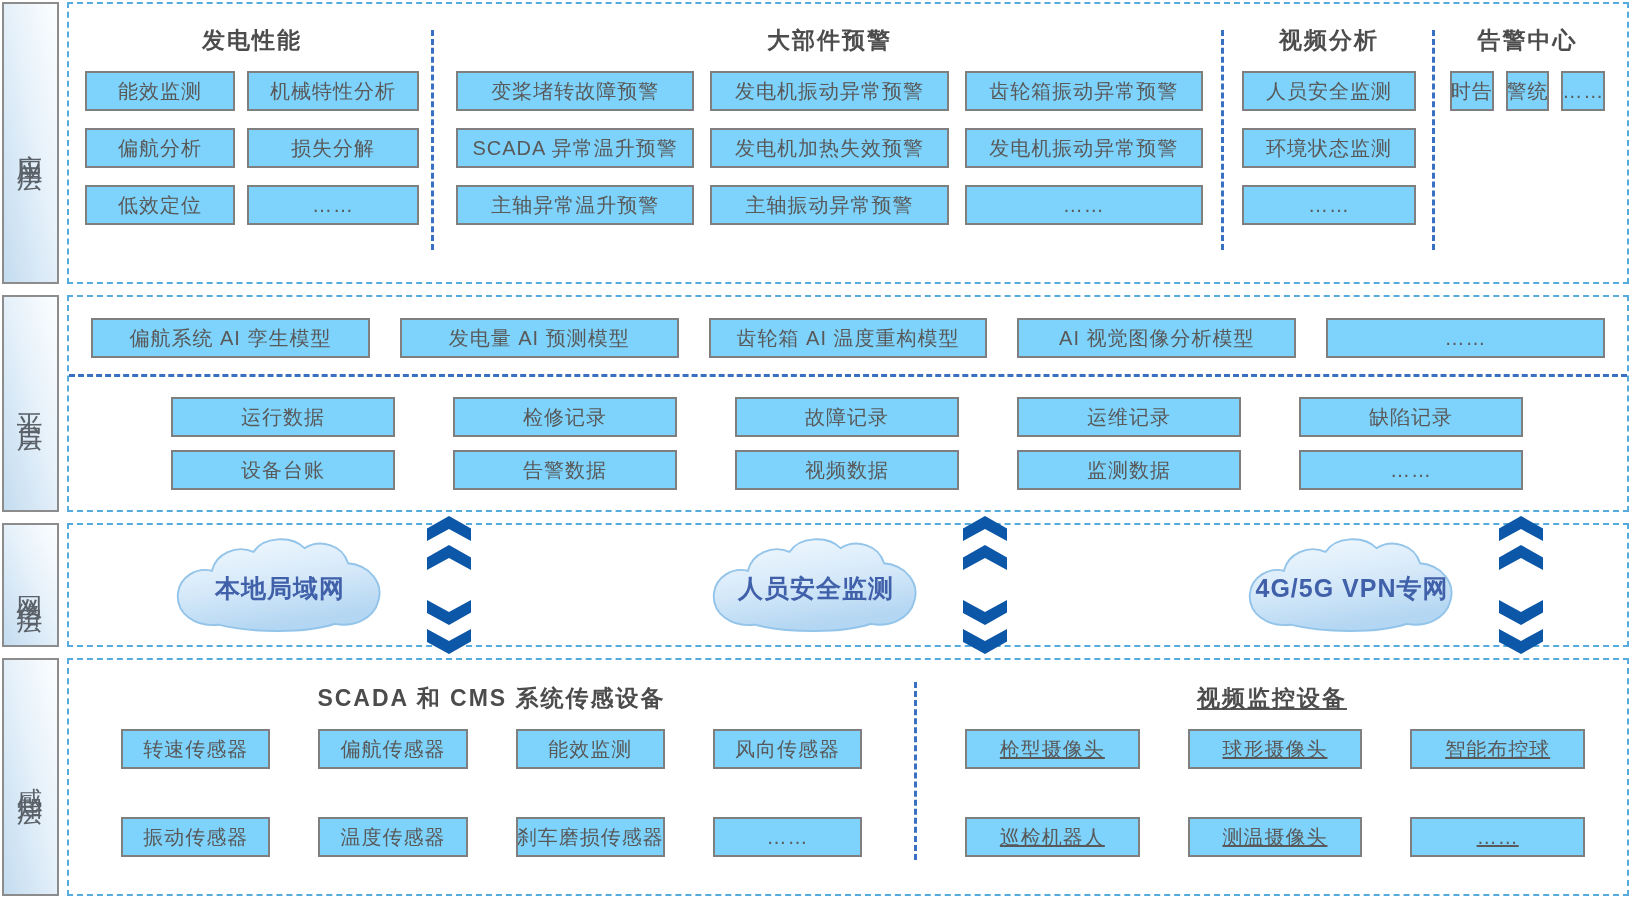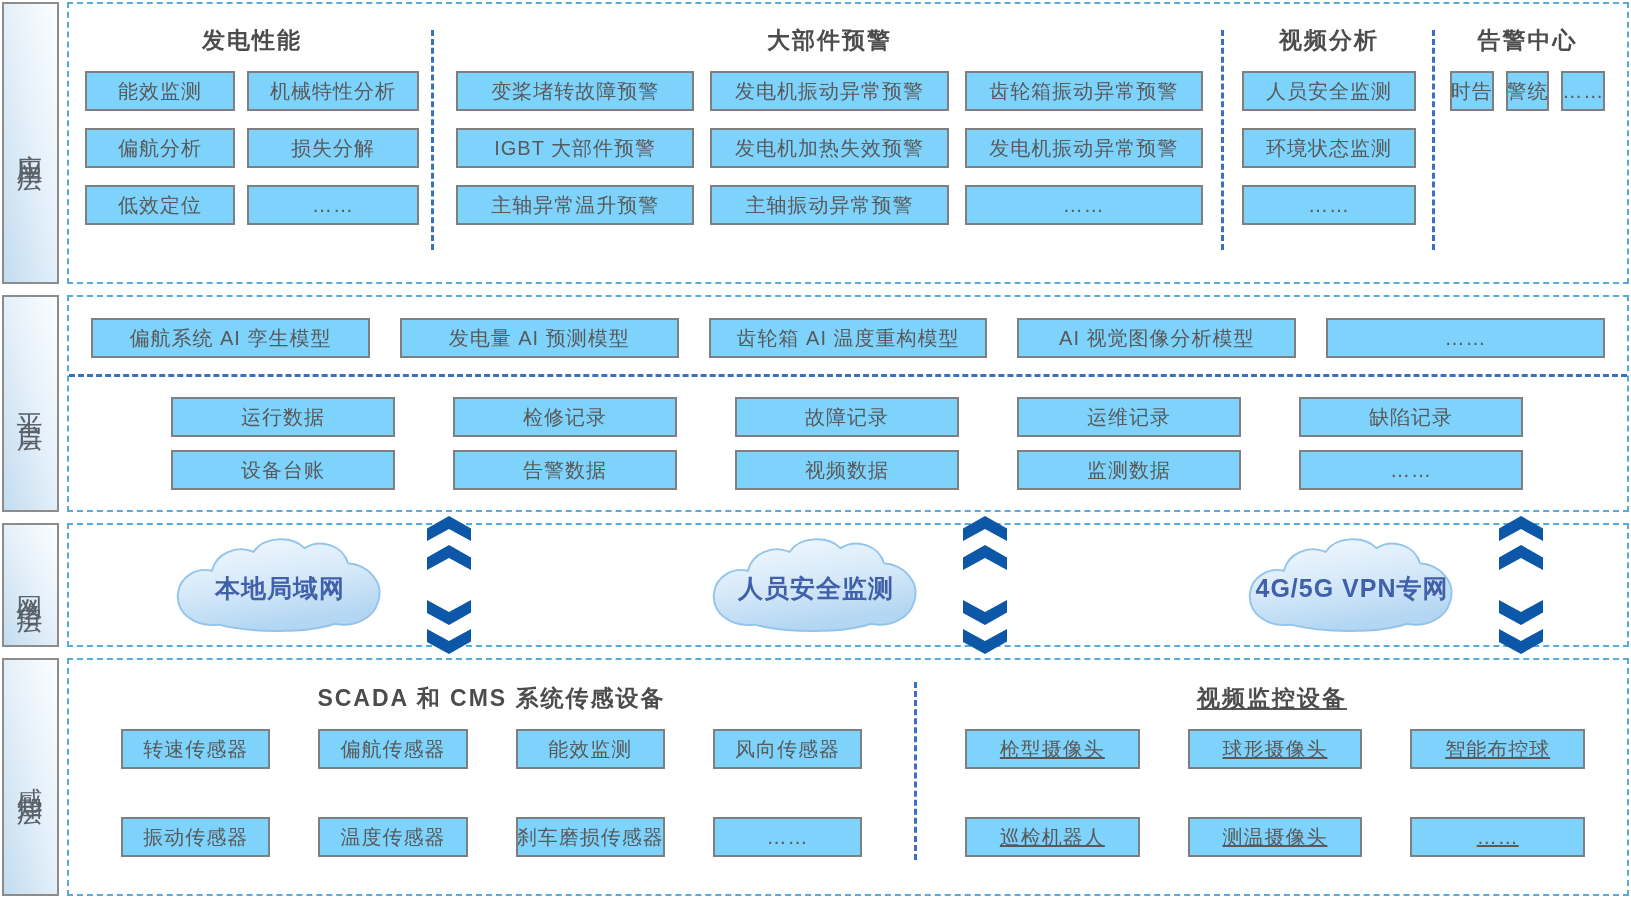--- a/index.html
+++ b/index.html
@@ -123,21 +123,21 @@
       </section>
 
       <div class="vdiv"></div>
 
       <section class="app-section sec-warning">
         <div class="sec-title">大部件预警</div>
         <div class="app-grid">
           <div class="box">变桨堵转故障预警</div>
           <div class="box">发电机振动异常预警</div>
           <div class="box">齿轮箱振动异常预警</div>
-          <div class="box">IGBT 大部件预警</div>
+          <div class="box">SCADA 异常温升预警</div>
           <div class="box">发电机加热失效预警</div>
           <div class="box">发电机振动异常预警</div>
           <div class="box">主轴异常温升预警</div>
           <div class="box">主轴振动异常预警</div>
           <div class="box">……</div>
         </div>
       </section>
 
       <div class="vdiv"></div>
 

